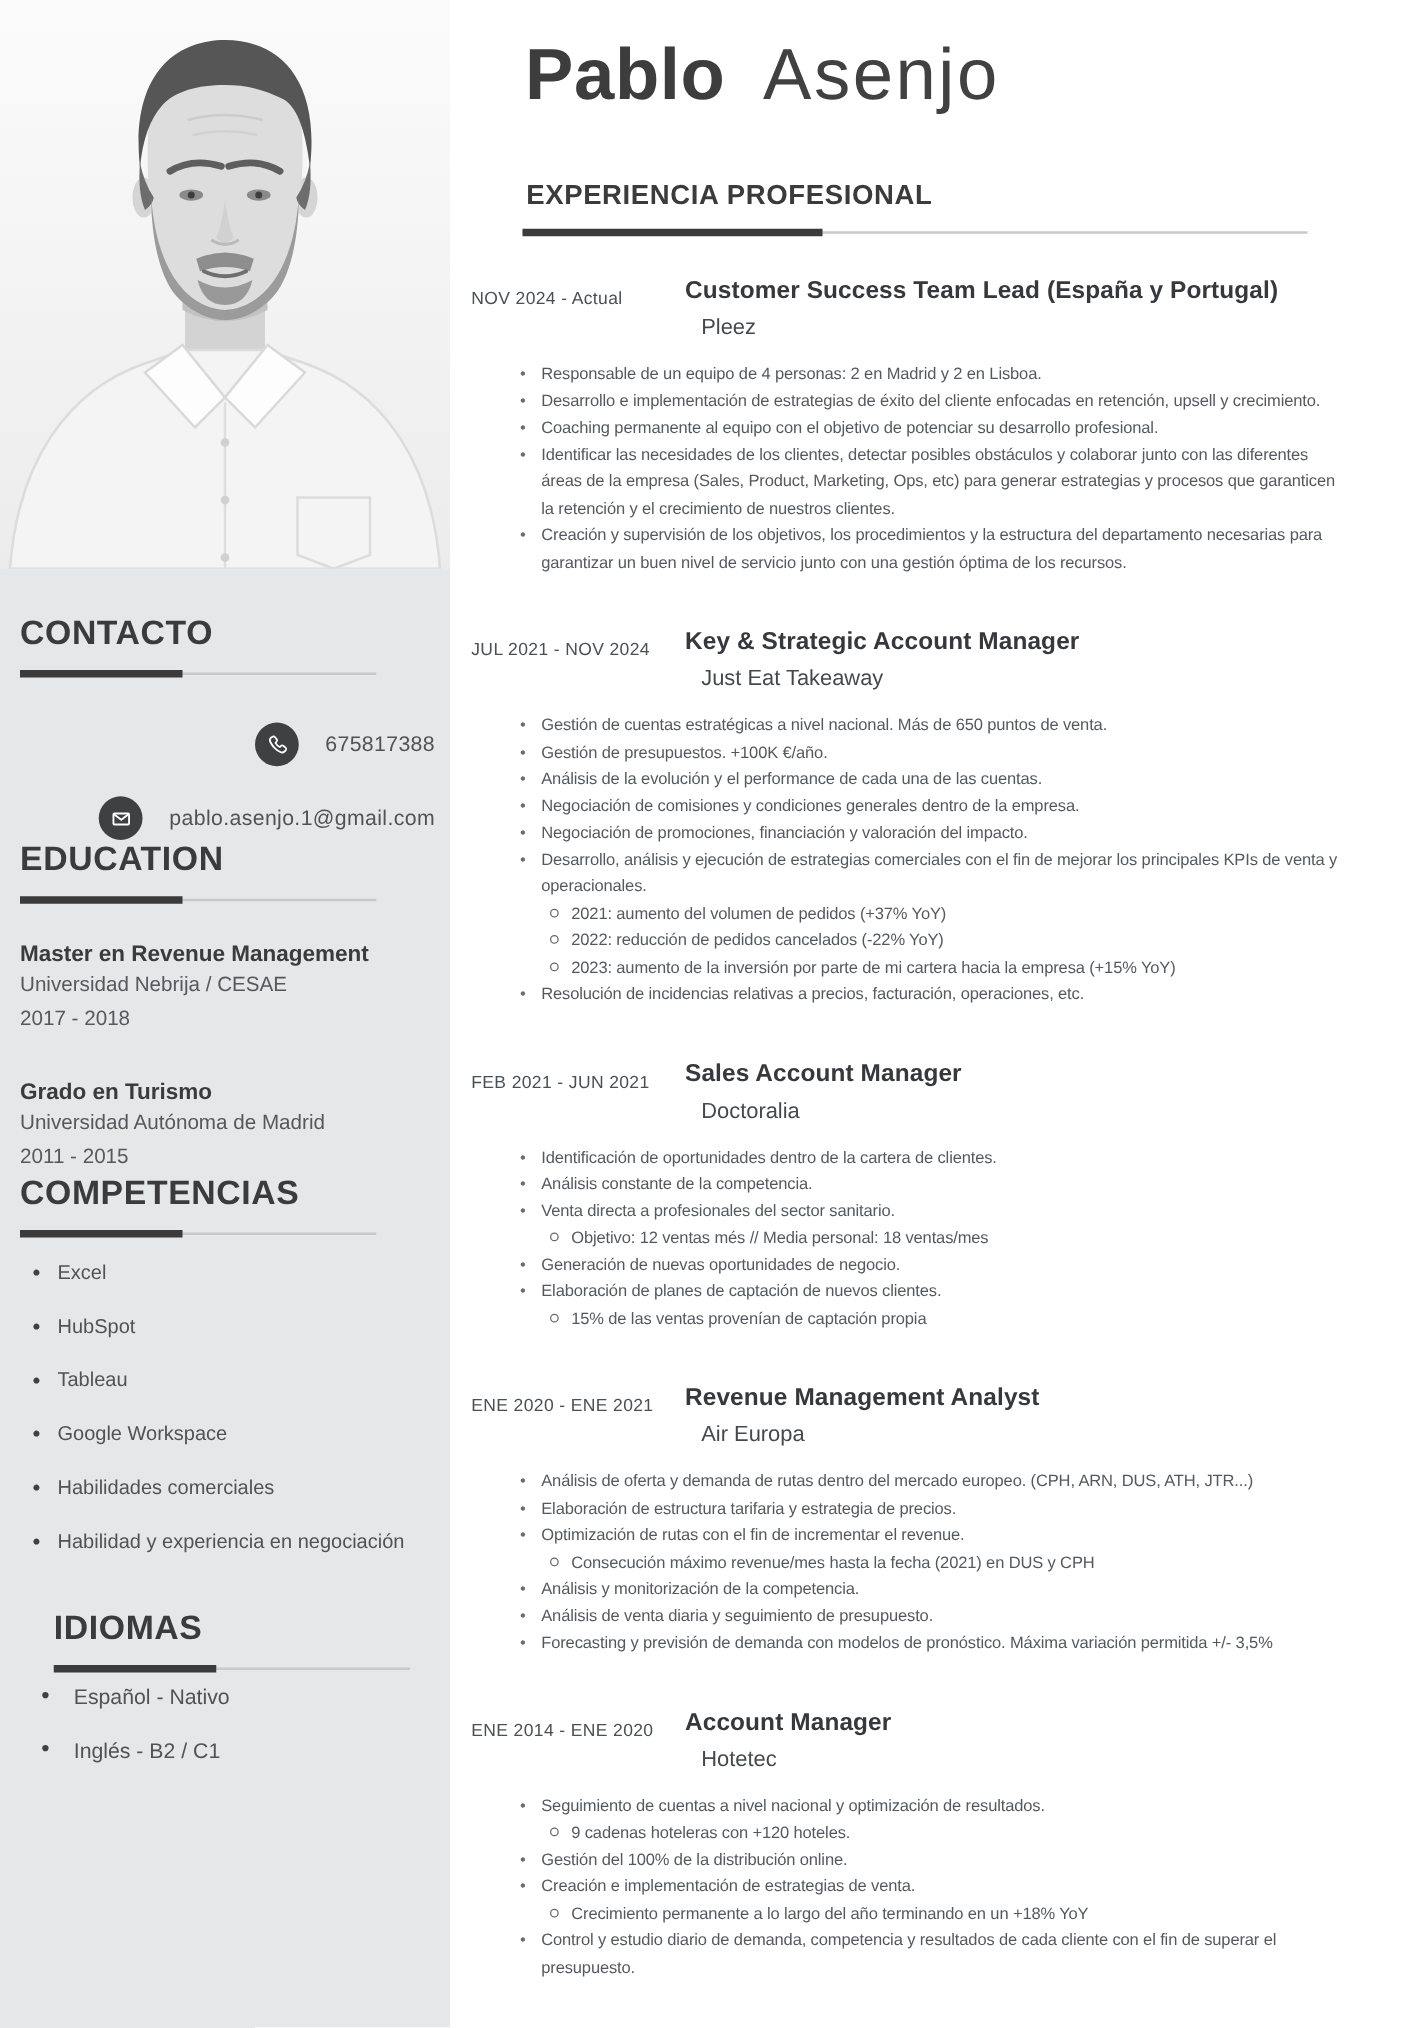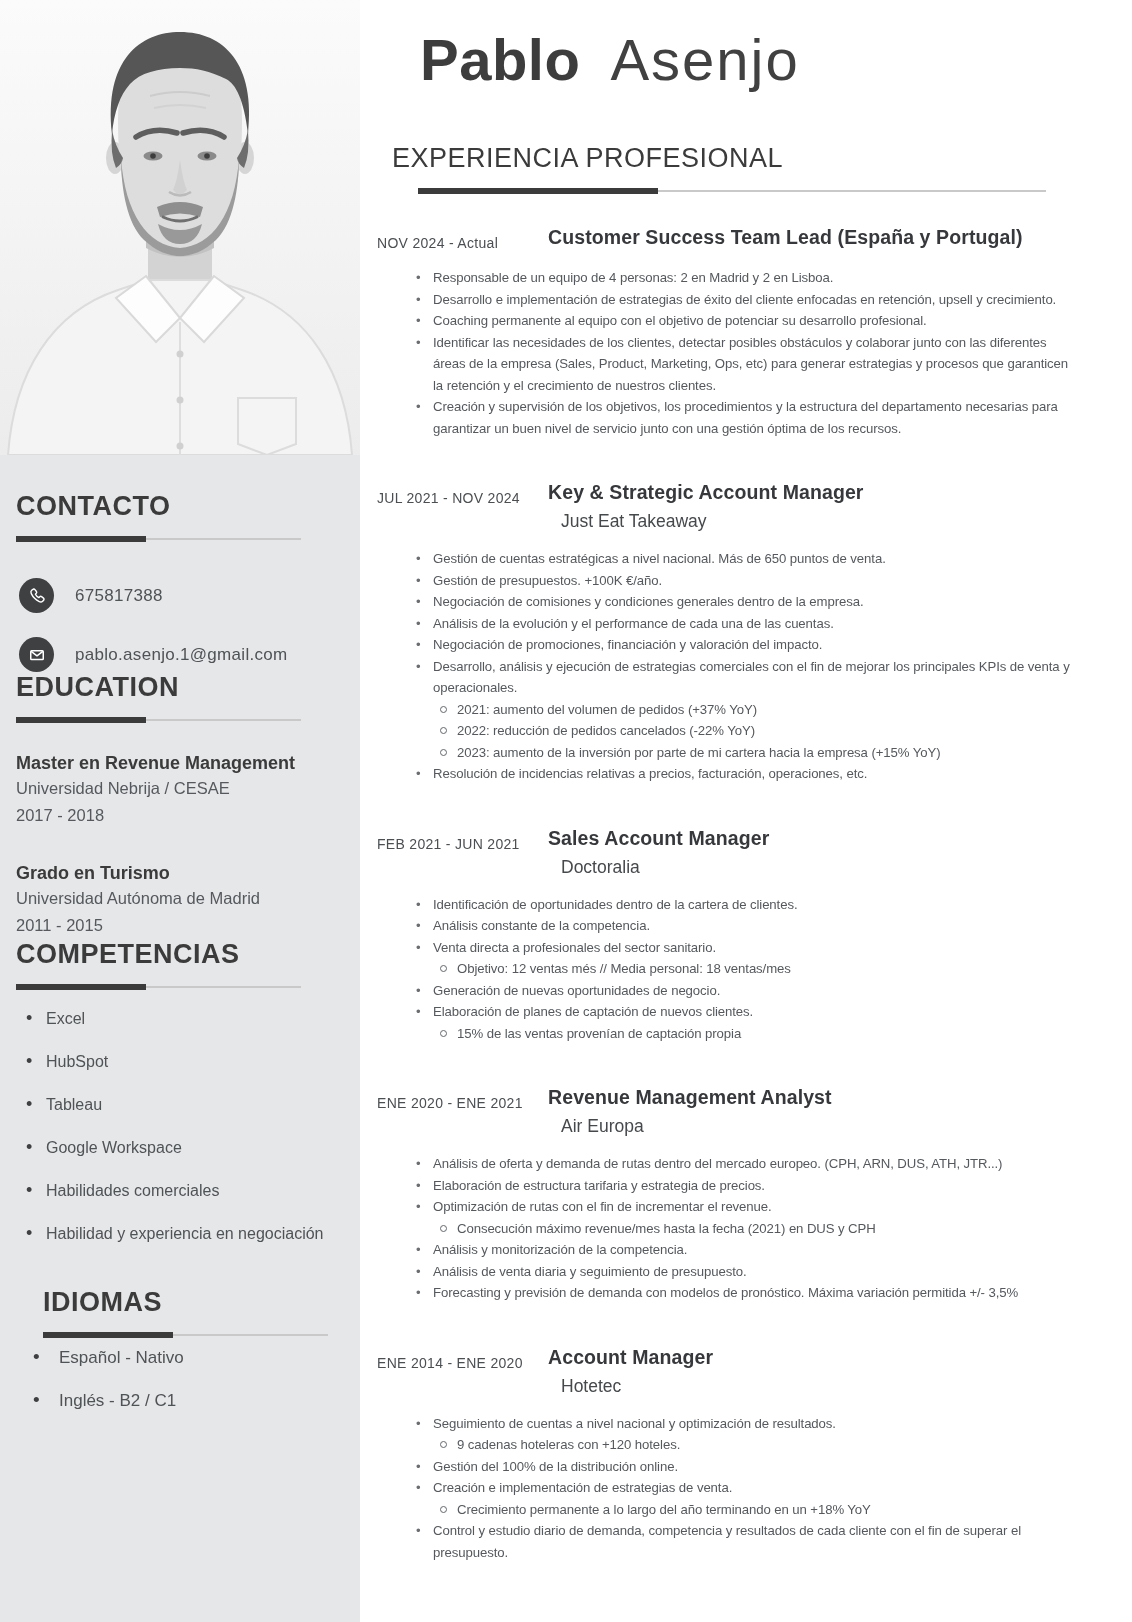--- a/index.html
+++ b/index.html
@@ -26,21 +26,21 @@
   .sidebar{position:absolute;left:0;top:0;width:360px;height:1622px;background:var(--sidebar-bg);}
   .photo{display:block;width:360px;height:455px;}
   .side-inner{padding:36px 12px 0 16px;}
   .side-heading{font-size:27px;font-weight:800;color:var(--heading);letter-spacing:.5px;margin:0;}
   .rule{position:relative;height:6px;margin-top:14px;}
   .rule .light{position:absolute;left:0;top:2px;height:2px;background:var(--rule-light);}
   .rule .dark{position:absolute;left:0;top:0;height:6px;background:var(--rule-dark);}
   .rule-side{width:285px;}
   .rule-side .light{width:285px;}
   .rule-side .dark{width:130px;}
-  .contact-row{display:flex;align-items:center;gap:21px;margin:24px 0 0 3px;}
+  .contact-row{display:flex;align-items:center;gap:21px;margin:24px 0 0 3px;justify-content:flex-end;}
   .contact-row.first{margin-top:36px;}
   .cicon{width:35px;height:35px;border-radius:50%;background:var(--icon-bg);display:flex;align-items:center;justify-content:center;flex:none;}
   .contact-text{font-size:17px;color:#4f5356;letter-spacing:.3px;}
   .section{}
   .edu-entry{margin-top:28px;}
   .edu-entry + .edu-entry{margin-top:32px;}
   .edu-degree{font-size:18px;font-weight:700;color:var(--heading);line-height:24px;}
   .edu-school,.edu-years{font-size:16.5px;color:var(--body);line-height:27px;}
   .skills-list{list-style:none;margin:20px 0 0 10px;padding:0;}
   .skills-list li{position:relative;padding-left:20px;font-size:16px;color:#4f5356;line-height:18px;}
@@ -49,21 +49,21 @@
   .langs-block{margin-left:27px;margin-top:44px;}
   .langs-list{list-style:none;margin:10px 0 0 -10px;padding:0;}
   .langs-list li{position:relative;padding-left:26px;font-size:17px;color:#4f5356;line-height:19px;}
   .langs-list li + li{margin-top:24px;}
   .langs-list li::before{content:"•";position:absolute;left:0;top:-1px;color:#3f4042;font-size:19px;}
   
   .main{position:absolute;left:360px;top:0;width:772px;height:1186px;}
   .name{margin:26px 0 0 60px;font-size:58px;color:#3d3d3d;white-space:nowrap;letter-spacing:.5px;}
   .name .first{font-weight:800;}
   .name .last{font-weight:400;margin-left:30px;letter-spacing:2px;color:#414141;}
-  .exp-heading{margin:50px 0 0 32px;font-size:27px;font-weight:400;color:var(--heading);letter-spacing:.5px;}
+  .exp-heading{margin:50px 0 0 61px;font-size:22px;font-weight:700;color:var(--heading);letter-spacing:.5px;}
   .rule-main{margin-left:58px;width:628px;}
   .rule-main .light{width:628px;}
   .rule-main .dark{width:240px;}
   .jobs{margin-top:30px;}
   .job{margin-bottom:42px;margin-top:32px;}
   .job-head{display:flex;align-items:flex-start;}
   .job-dates{flex:none;width:188px;padding:9px 0 0 17px;font-size:14px;color:var(--date);letter-spacing:.3px;white-space:nowrap;}
   .job-title{margin:0;font-size:19.5px;font-weight:700;color:var(--title);letter-spacing:.1px;}
   .job-company{margin:7px 0 0 13px;font-size:17.5px;color:#46494c;}
   .job-bullets{list-style:none;margin:16px 57px 0 56px;padding:0;font-size:13.2px;color:var(--body);letter-spacing:-.1px;}
@@ -219,20 +219,21 @@
       <span class="light"></span>
       <span class="dark"></span>
     </div>
 
   <div class="jobs" id="jobs">
   <article class="job">
     <div class="job-head">
       <div class="job-dates">NOV 2024 - Actual</div>
       <div class="job-titles">
         <h3 class="job-title">Customer Success Team Lead (España y Portugal)</h3>
+        <div class="job-company">Pleez</div>
       </div>
     </div>
     <ul class="job-bullets">
           <li>Responsable de un equipo de 4 personas: 2 en Madrid y 2 en Lisboa.</li>
           <li>Desarrollo e implementación de  estrategias de éxito del cliente enfocadas en retención, upsell y crecimiento.</li>
           <li>Coaching permanente al equipo con el objetivo de potenciar su desarrollo profesional.</li>
           <li>Identificar las necesidades de los clientes, detectar posibles obstáculos y colaborar junto con las diferentes áreas de la empresa (Sales, Product, Marketing, Ops, etc) para generar estrategias y procesos que garanticen la retención y el crecimiento de nuestros clientes.</li>
           <li>Creación y supervisión de los objetivos, los procedimientos y la estructura del departamento necesarias para garantizar un buen nivel de servicio junto con una gestión óptima de los recursos.</li>
         </ul>
   </article>
@@ -241,22 +242,22 @@
     <div class="job-head">
       <div class="job-dates">JUL 2021 - NOV 2024</div>
       <div class="job-titles">
         <h3 class="job-title">Key &amp; Strategic Account Manager</h3>
         <div class="job-company">Just Eat Takeaway</div>
       </div>
     </div>
     <ul class="job-bullets">
           <li>Gestión de cuentas estratégicas a nivel nacional. Más de 650 puntos de venta.</li>
           <li>Gestión de presupuestos. +100K €/año.</li>
+          <li>Análisis de la evolución y el performance de cada una de las cuentas.</li>
           <li>Negociación de comisiones y condiciones generales dentro de la empresa.</li>
-          <li>Análisis de la evolución y el performance de cada una de las cuentas.</li>
           <li>Negociación de promociones, financiación y valoración del impacto.</li>
           <li>Desarrollo, análisis y ejecución de estrategias comerciales con el fin de mejorar los principales KPIs de venta y operacionales.<ul class="sub-bullets">
               <li>2021: aumento del volumen de pedidos (+37% YoY)</li>
               <li>2022: reducción de pedidos cancelados (-22% YoY)</li>
               <li>2023: aumento de la inversión por parte de mi cartera hacia la empresa (+15% YoY)</li>
             </ul></li>
           <li>Resolución de incidencias relativas a precios, facturación, operaciones, etc.</li>
         </ul>
   </article>
 

